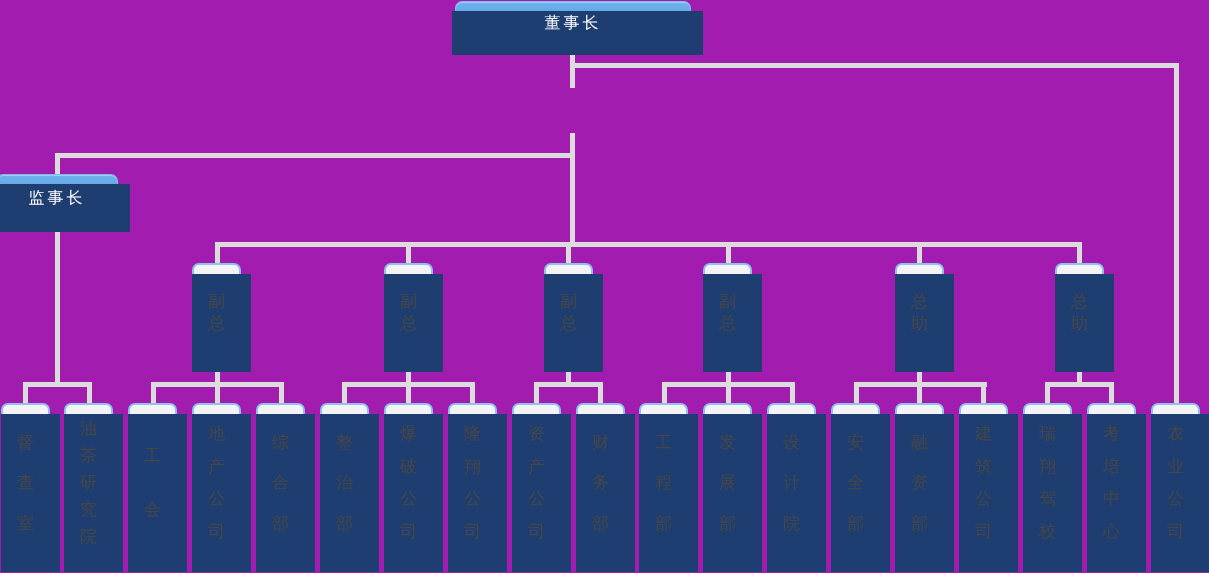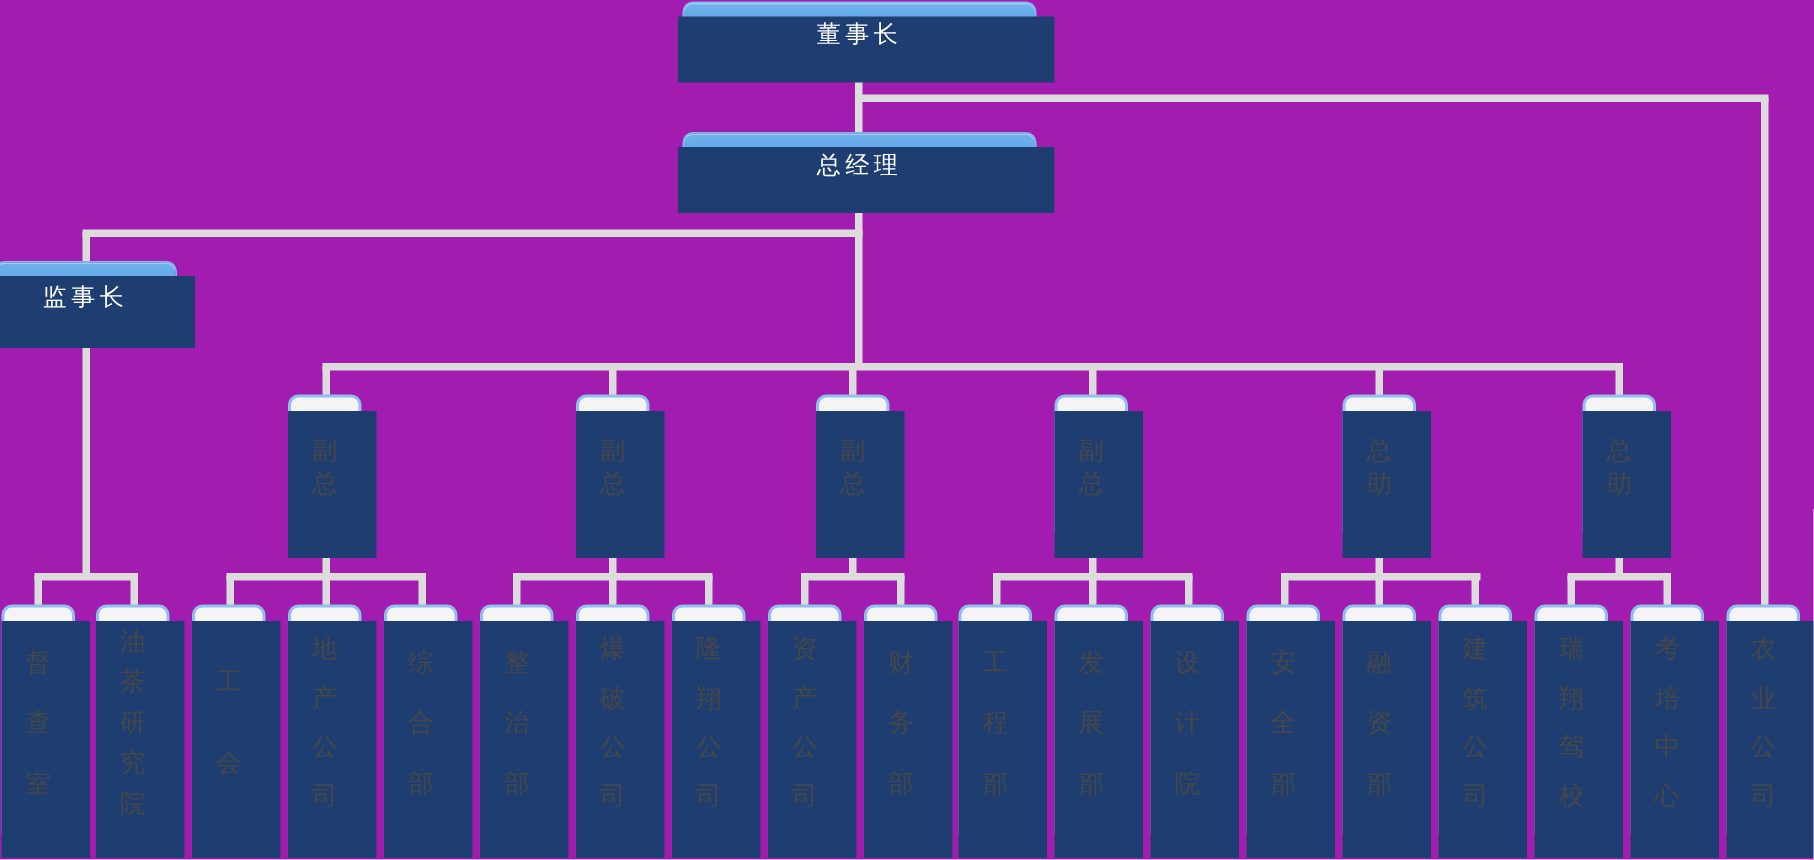--- a/index.html
+++ b/index.html
@@ -49,23 +49,20 @@
   .card span { display:block; line-height:1; }
   .card.manager { justify-content:center; row-gap:5px; }
   .card.dept { justify-content:space-evenly; padding:5px 0; }
 </style>
 </head>
 <body>
 
 <div class="canvas">
   <div class="bluebox" id="chairman" style="left:455px; top:1px; width:236px; height:45px;">
     <span>董事长</span>
-  </div>
-  <div class="bluebox" id="gm" style="left:455px; top:88px; width:236px; height:45px;">
-    <span>总经理</span>
   </div>
   <div class="bluebox" id="supervisor" style="left:-4px; top:174px; width:122px; height:49px;">
     <span>监事长</span>
   </div>
 <div class="line" style="left: 570px; top: 46px; width: 5px; height: 42px;"></div>
     <div class="line" style="left: 570px; top: 63px; width: 609px; height: 5px;"></div>
     <div class="line" style="left: 1174px; top: 65px; width: 5px; height: 339px;"></div>
     <div class="line" style="left: 570px; top: 133px; width: 5px; height: 113px;"></div>
     <div class="line" style="left: 55px; top: 153px; width: 520px; height: 5px;"></div>
     <div class="line" style="left: 55px; top: 155px; width: 5px; height: 20px;"></div>

